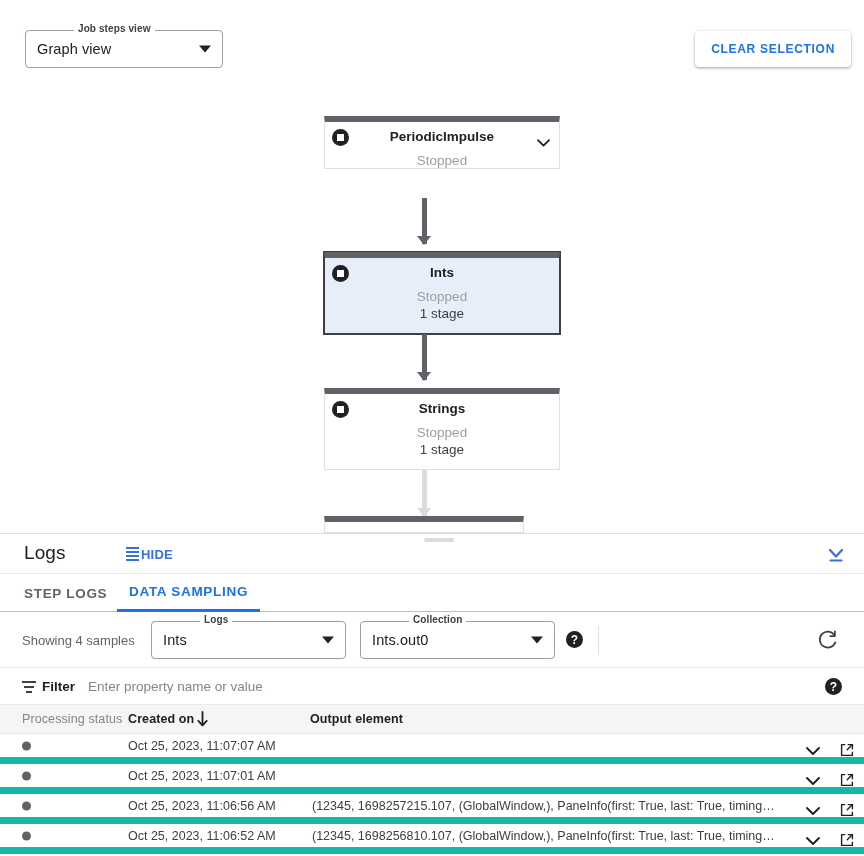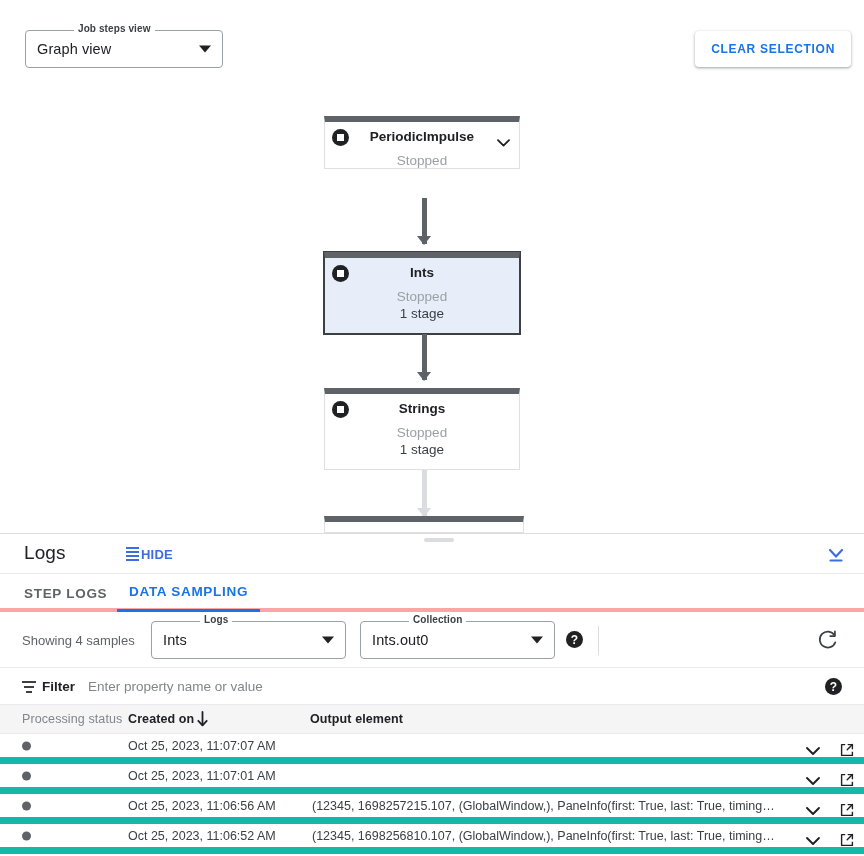--- a/index.html
+++ b/index.html
@@ -55,21 +55,21 @@
     border: none; border-radius: 4px;
     box-shadow: 0 1px 2px rgba(60,64,67,.30), 0 1px 3px 1px rgba(60,64,67,.15);
     color: #1a73e8; font-size: 12px; font-weight: bold;
     letter-spacing: .7px; cursor: pointer;
     font-family: "Liberation Sans", sans-serif;
   }
 
   
   .node {
     position: absolute;
-    width: 196px;
+    width: 236px;
     background: #fff;
     border: 1px solid #e0e0e0;
     border-top: 6px solid #5f6368;
     cursor: pointer;
   }
   .node.selected {
     background: #e8eef9;
     border: 1px solid #3c4043;
     border-top: 6px solid #5f6368;
     box-shadow: 0 0 0 1px #3c4043;
@@ -150,21 +150,21 @@
   .hide-bars i {
     display: block; height: 2px; background: #3b6fe0; margin-bottom: 2px;
   }
   .collapse-btn {
     position: absolute; right: 17px; top: 10px; width: 22px; height: 22px;
     cursor: pointer;
   }
 
   
   .tabs {
-    position: relative; height: 38px; border-bottom: 4px solid #fca5a5;
+    position: relative; height: 38px; border-bottom: 1px solid #fca5a5;
   }
   .tab {
     position: absolute; top: 0; height: 38px;
     display: flex; align-items: center;
     font-size: 13.5px; font-weight: bold; letter-spacing: .7px;
     color: #5f6368; cursor: pointer;
   }
   .tab.active { color: #1a73e8; border-bottom: 3px solid #1a73e8; }
   #tab-step-logs { left: 24px; }
   #tab-data-sampling { left: 117px; padding: 0 12px; }

